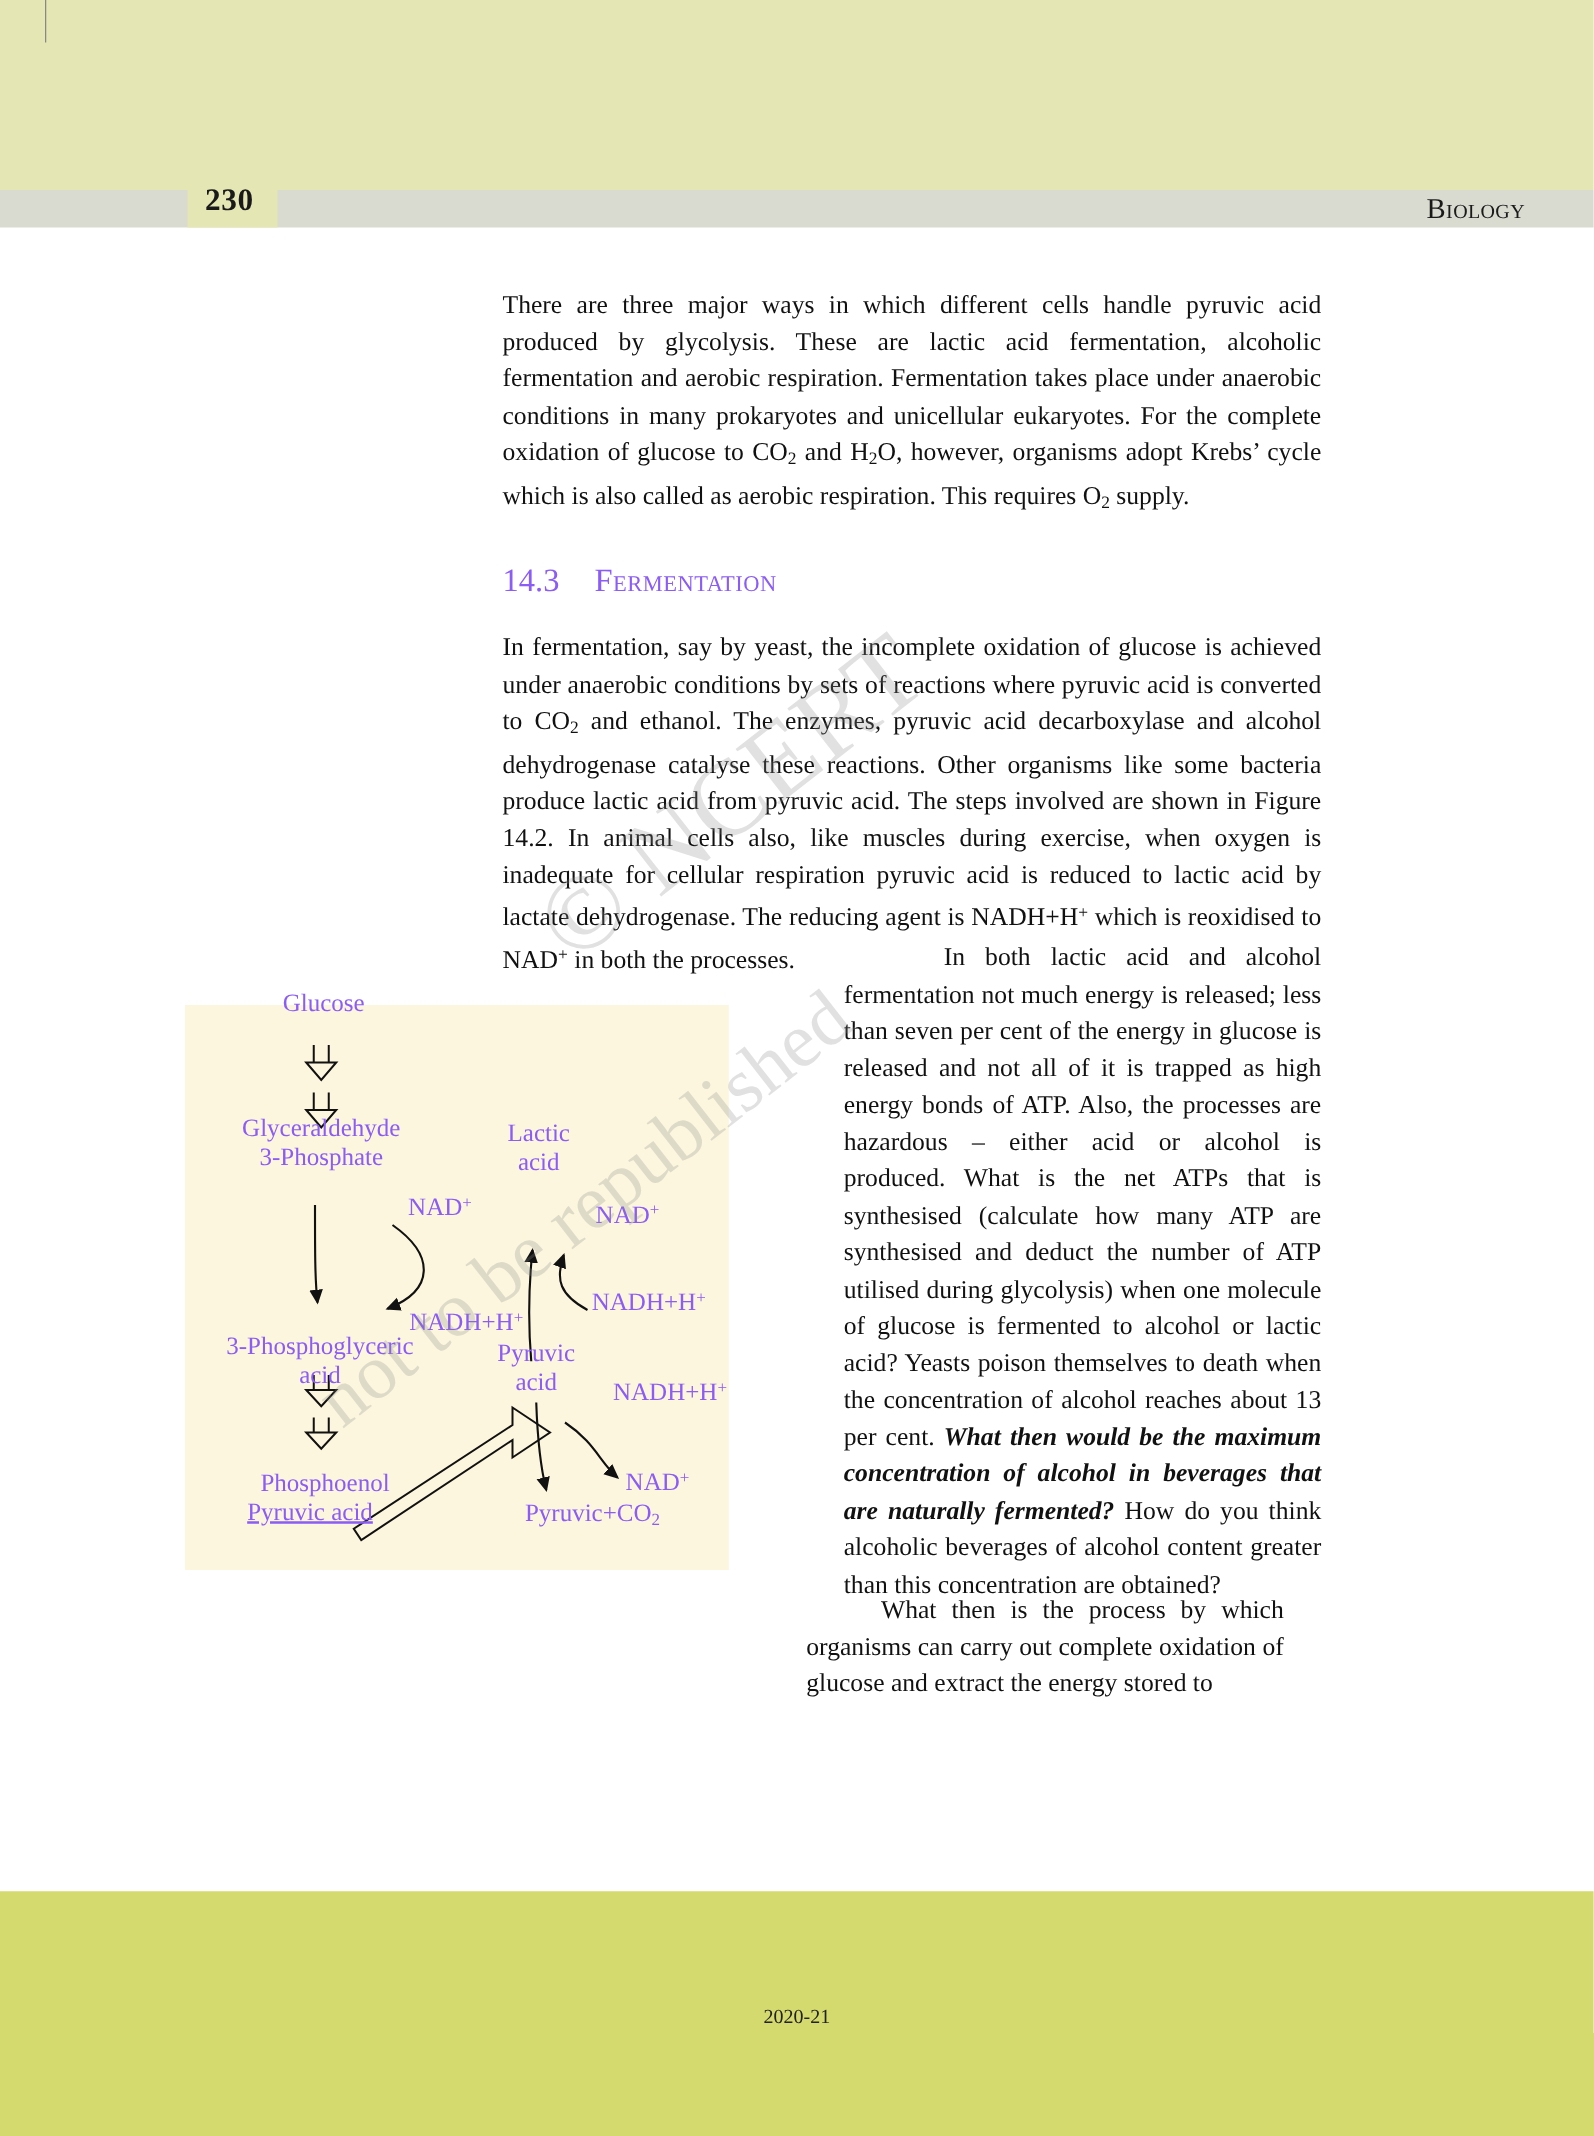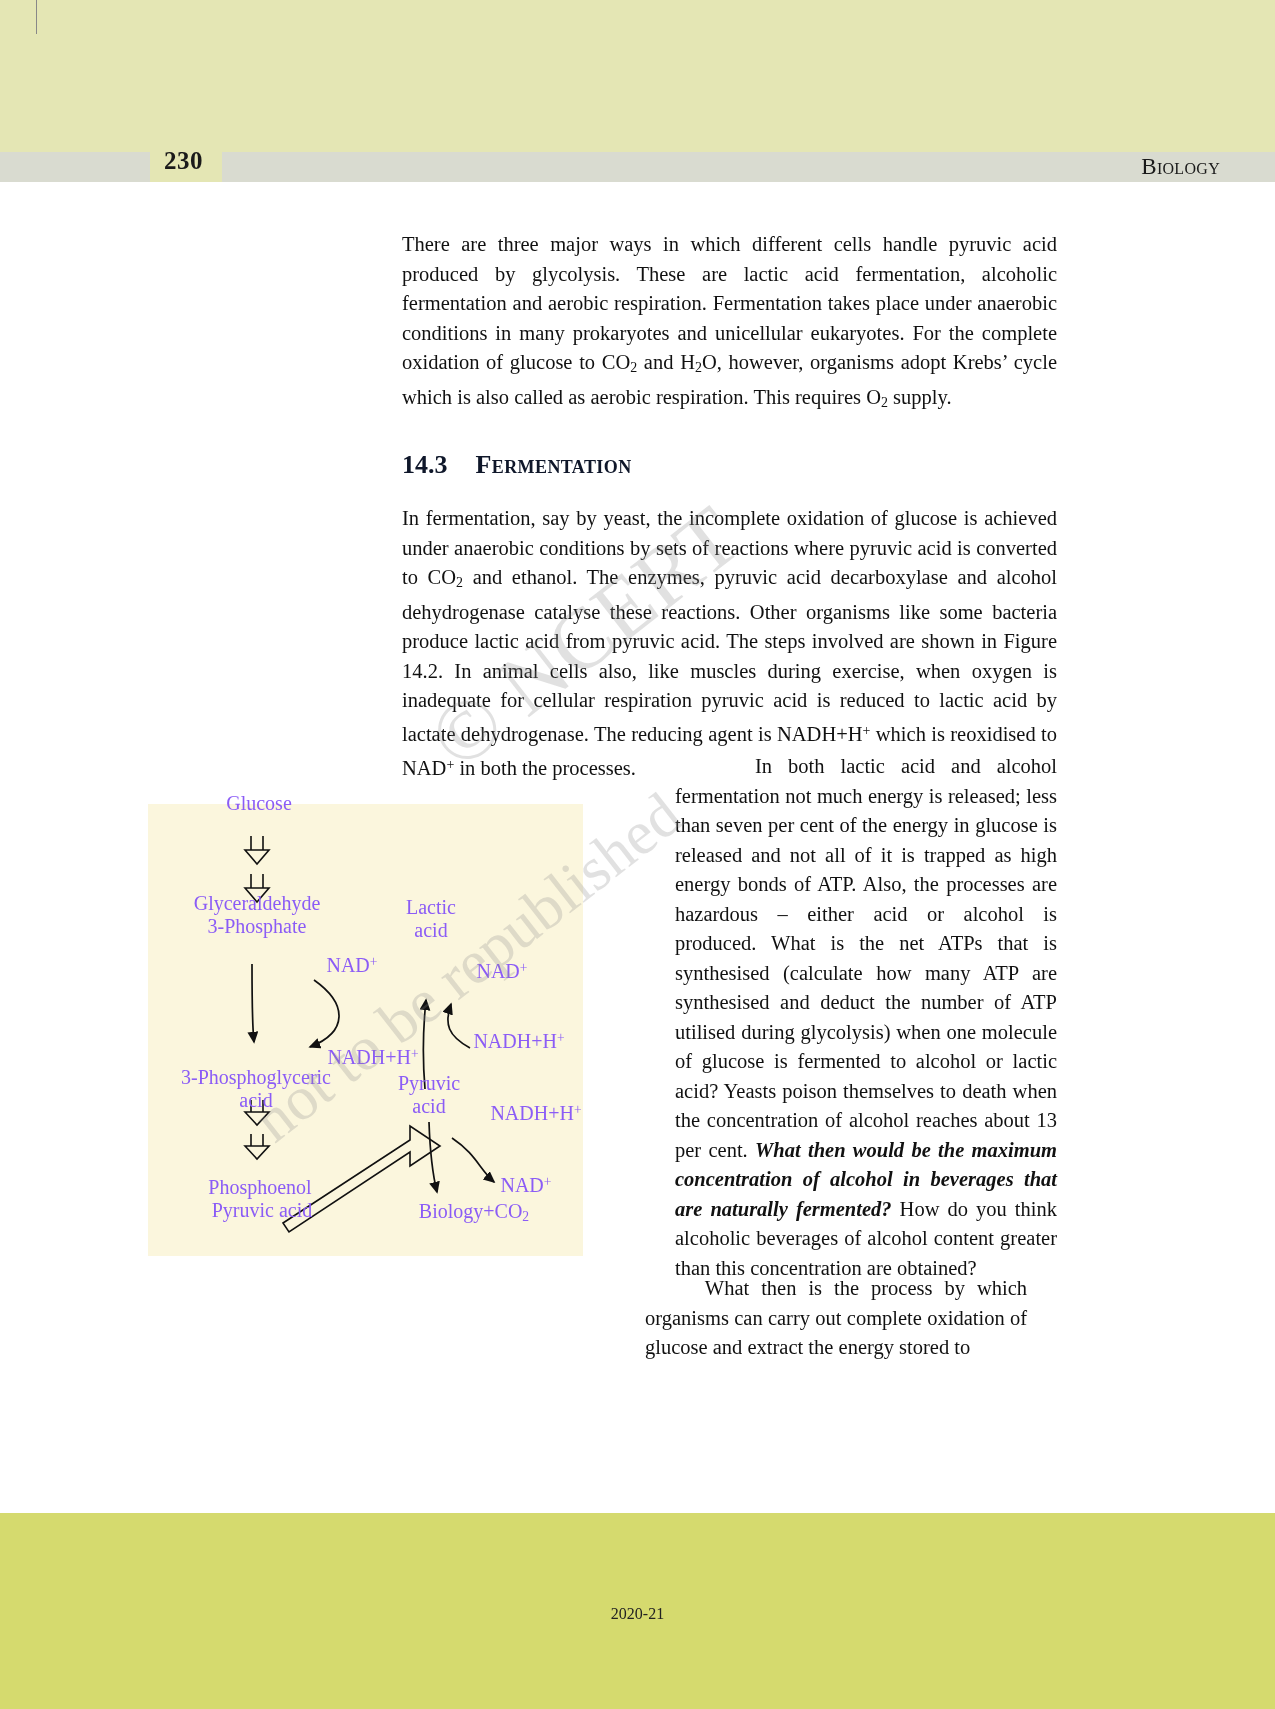--- a/index.html
+++ b/index.html
@@ -93,22 +93,22 @@
     text-align: justify;
     text-justify: inter-word;
   }
   .para-1 {
     left: 402px; top: 48px;
     width: 655px;
   }
   .heading {
     position: absolute;
     left: 402px; top: 268px;
-    color: #0f172a;
-    font-weight: bold;
+    color: #8b5cf6;
+    font-weight: normal;
   }
   .heading .num {
     font-size: 26px;
     font-family: "Liberation Serif", serif;
   }
   .heading .title {
     font-size: 26px;
     font-variant: small-caps;
     margin-left: 28px;
     letter-spacing: 0.4px;
@@ -261,35 +261,35 @@
     <div class="fig-label" style="left:14px; top:88px; width:190px;">Glyceraldehyde</div>
     <div class="fig-label" style="left:14px; top:111px; width:190px;">3-Phosphate</div>
 
     <div class="fig-label" style="left:164px; top:146px; width:80px;"><span>NAD</span><sup>+</sup></div>
     <div class="fig-label" style="left:160px; top:238px; width:130px;"><span>NADH+H</span><sup>+</sup></div>
 
     <div class="fig-label" style="left:0px; top:262px; width:216px;">3-Phosphoglyceric</div>
     <div class="fig-label" style="left:0px; top:285px; width:216px;">acid</div>
 
     <div class="fig-label" style="left:14px; top:372px; width:196px;">Phosphoenol</div>
-    <div class="fig-label" style="left:16px; top:395px; width:196px;">Pyruvic acid</div>
+    <div class="fig-label" style="left:2px; top:395px; width:196px;text-decoration:underline;">Pyruvic acid</div>
 
     <div class="fig-label" style="left:236px; top:92px; width:94px;">Lactic</div>
     <div class="fig-label" style="left:236px; top:115px; width:94px;">acid</div>
 
     <div class="fig-label" style="left:310px; top:152px; width:88px;"><span>NAD</span><sup>+</sup></div>
     <div class="fig-label" style="left:304px; top:222px; width:134px;"><span>NADH+H</span><sup>+</sup></div>
 
     <div class="fig-label" style="left:226px; top:268px; width:110px;">Pyruvic</div>
     <div class="fig-label" style="left:226px; top:291px; width:110px;">acid</div>
 
     <div class="fig-label" style="left:320px; top:294px; width:136px;"><span>NADH+H</span><sup>+</sup></div>
     <div class="fig-label" style="left:334px; top:366px; width:88px;"><span>NAD</span><sup>+</sup></div>
 
-    <div class="fig-label" style="left:242px; top:396px; width:168px;"><span>Biology+CO</span><sub>2</sub></div>
+    <div class="fig-label" style="left:242px; top:396px; width:168px;"><span>Pyruvic+CO</span><sub>2</sub></div>
   </div>
 
 </div>
 
 <div class="watermark">
   <div class="wm-text wm-1">© NCERT</div>
   <div class="wm-text wm-2">not to be republished</div>
 </div>
 
 <div class="bottom-band"></div>

